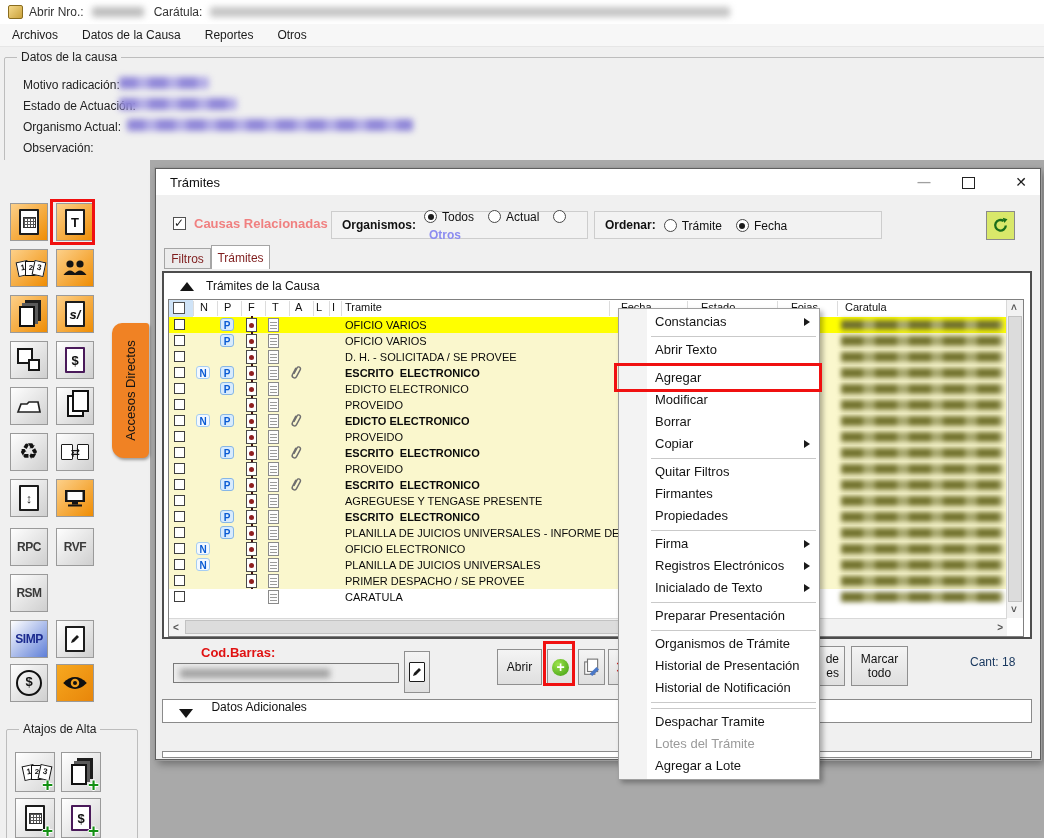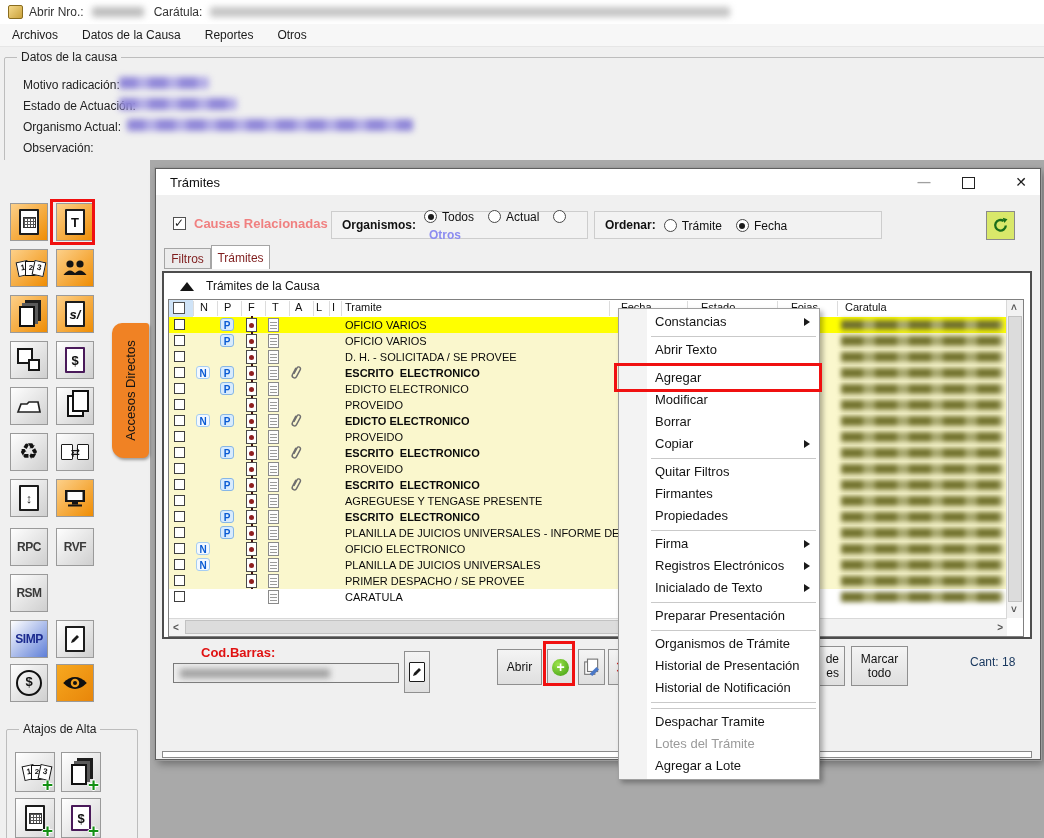--- a/index.html
+++ b/index.html
@@ -624,20 +624,24 @@
       </span>
     </div>
     <div class="fbtn" style="left:695px;top:477px;width:57px;height:40px;line-height:14px;">
       <span>
         <span>Marcar</span><br>
         <span>todo</span>
       </span>
     </div>
     <div class="cant">Cant: 18</div>
 
+    <div class="dbar" style="top:530px;">
+      <i class="tri-down"></i>
+      <span>Datos Adicionales</span>
+    </div>
     <div class="dstrip"></div>
   <div class="tab" style="left: 8px; top: 79px; width: 47px; height: 21px; line-height: 21px;">Filtros</div>
       <div class="tab active" style="left: 55px; top: 76px; width: 59px; height: 24px; line-height: 24px;">Trámites</div>
     </div>
 
   <div class="cmenu" id="cmenu">
       <div class="mitem">Constancias<i class="marrow"></i></div>
       <div class="msep"></div>
       <div class="mitem">Abrir Texto</div>
       <div class="msep"></div>

